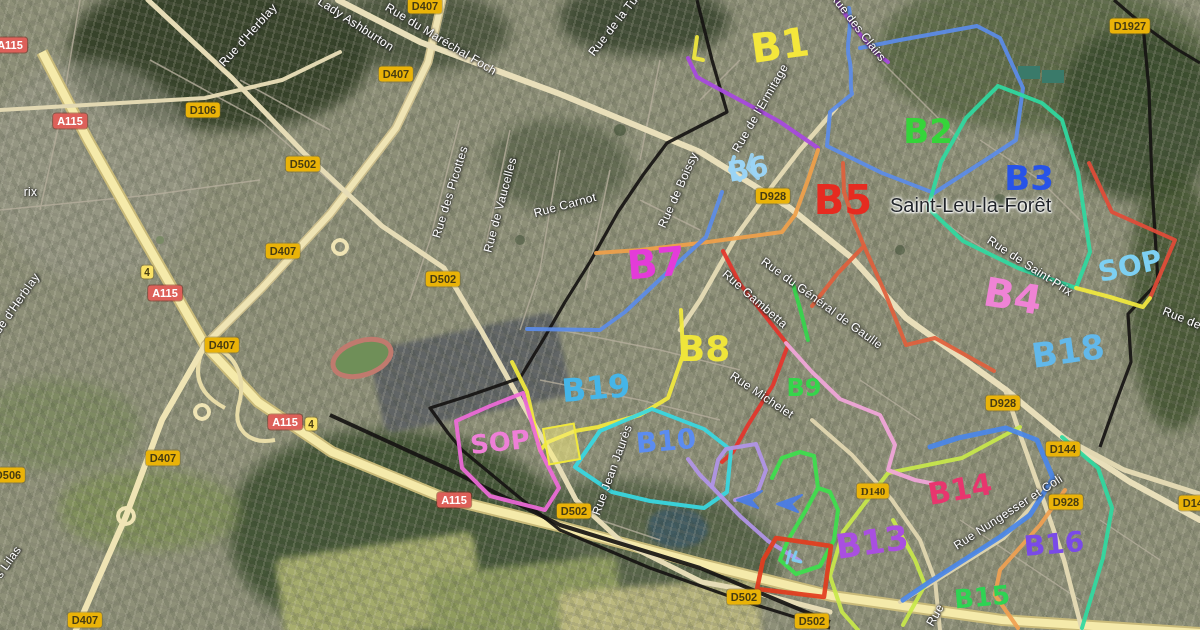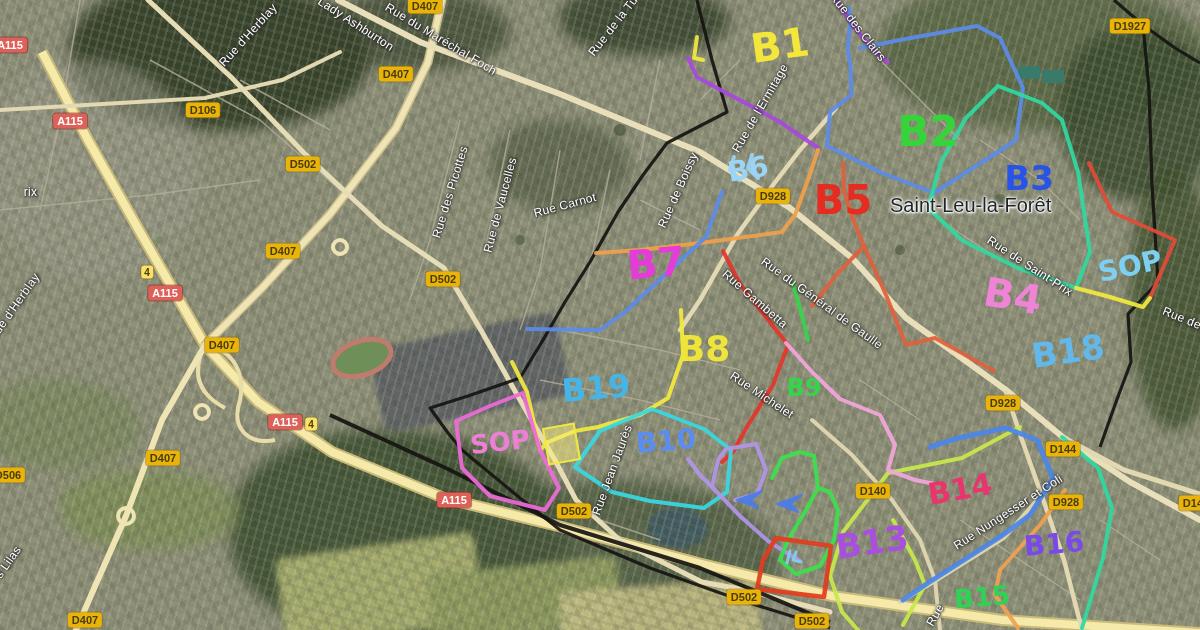--- a/index.html
+++ b/index.html
@@ -152,21 +152,21 @@
       <div class="street" style="left: 822px; top: 303px; transform: translate(-50%, -50%) rotate(36deg);">Rue du Général de Gaulle</div>
       <div class="street" style="left: 755px; top: 299px; transform: translate(-50%, -50%) rotate(41deg);">Rue Gambetta</div>
       <div class="street" style="left: 1030px; top: 266px; transform: translate(-50%, -50%) rotate(33deg);">Rue de Saint-Prix</div>
       <div class="street" style="left: 1182px; top: 318px; transform: translate(-50%, -50%) rotate(22deg);">Rue de</div>
       <div class="street" style="left: 762px; top: 395px; transform: translate(-50%, -50%) rotate(34deg);">Rue Michelet</div>
       <div class="street" style="left: 612px; top: 470px; transform: translate(-50%, -50%) rotate(-70deg);">Rue Jean Jaurès</div>
       <div class="street" style="left: 1008px; top: 512px; transform: translate(-50%, -50%) rotate(-33deg);">Rue Nungesser et Coli</div>
       <div class="street" style="left: 8px; top: 562px; transform: translate(-50%, -50%) rotate(-55deg);">s Lilas</div>
       <div class="street" style="left: 935px; top: 615px; transform: translate(-50%, -50%) rotate(-60deg);">Rue</div>
       <div class="hand" style="left: 780px; top: 45px; color: rgb(244, 231, 59); font-size: 40px; transform: translate(-50%, -50%) rotate(-8deg);">B1</div>
-      <div class="hand" style="left: 928px; top: 131px; color: rgb(53, 213, 58); font-size: 42px; transform: translate(-50%, -50%) rotate(0deg);">B2</div>
+      <div class="hand" style="left: 928px; top: 131px; color: rgb(53, 213, 58); font-size: 34px; transform: translate(-50%, -50%) rotate(0deg);">B2</div>
       <div class="hand" style="left: 1029px; top: 178px; color: rgb(39, 83, 232); font-size: 34px; transform: translate(-50%, -50%) rotate(0deg);">B3</div>
       <div class="hand" style="left: 1013px; top: 296px; color: rgb(239, 131, 213); font-size: 40px; transform: translate(-50%, -50%) rotate(10deg);">B4</div>
       <div class="hand" style="left: 843px; top: 200px; color: rgb(230, 43, 32); font-size: 40px; transform: translate(-50%, -50%) rotate(0deg);">B5</div>
       <div class="hand" style="left: 748px; top: 169px; color: rgb(155, 212, 245); font-size: 28px; transform: translate(-50%, -50%) rotate(-10deg);">B6</div>
       <div class="hand" style="left: 656px; top: 263px; color: rgb(228, 59, 217); font-size: 40px; transform: translate(-50%, -50%) rotate(-5deg);">B7</div>
       <div class="hand" style="left: 704px; top: 348px; color: rgb(239, 229, 58); font-size: 36px; transform: translate(-50%, -50%) rotate(0deg);">B8</div>
       <div class="hand" style="left: 804px; top: 388px; color: rgb(53, 213, 75); font-size: 24px; transform: translate(-50%, -50%) rotate(0deg);">B9</div>
       <div class="hand" style="left: 666px; top: 441px; color: rgb(91, 140, 240); font-size: 28px; transform: translate(-50%, -50%) rotate(-5deg);">B10</div>
       <div class="hand" style="left: 872px; top: 542px; color: rgb(169, 79, 224); font-size: 34px; transform: translate(-50%, -50%) rotate(-8deg);">B13</div>
       <div class="hand" style="left: 960px; top: 489px; color: rgb(232, 53, 110); font-size: 30px; transform: translate(-50%, -50%) rotate(-10deg);">B14</div>
@@ -186,21 +186,21 @@
       <div class="badge d" style="left: 773px; top: 184px;">D928</div>
       <div class="badge d" style="left: 283px; top: 239px;">D407</div>
       <div class="badge d" style="left: 443px; top: 267px;">D502</div>
       <div class="badge sq" style="left: 147px; top: 272px;">4</div>
       <div class="badge a" style="left: 165px; top: 293px;">A115</div>
       <div class="badge d" style="left: 222px; top: 333px;">D407</div>
       <div class="badge a" style="left: 285px; top: 422px;">A115</div>
       <div class="badge sq" style="left: 311px; top: 424px;">4</div>
       <div class="badge d" style="left: 163px; top: 446px;">D407</div>
       <div class="badge d" style="left: 8px; top: 463px;">D506</div>
-      <div class="badge d" style="left: 873px; top: 479px;">D140</div>
+      <div class="badge d" style="left: 873px; top: 479px; font-family: Liberation Serif, serif;">D140</div>
       <div class="badge a" style="left: 454px; top: 500px;">A115</div>
       <div class="badge d" style="left: 574px; top: 499px;">D502</div>
       <div class="badge d" style="left: 744px; top: 585px;">D502</div>
       <div class="badge d" style="left: 812px; top: 609px;">D502</div>
       <div class="badge d" style="left: 85px; top: 608px;">D407</div>
       <div class="badge d" style="left: 1003px; top: 391px;">D928</div>
       <div class="badge d" style="left: 1063px; top: 437px;">D144</div>
       <div class="badge d" style="left: 1066px; top: 490px;">D928</div>
       <div class="badge d" style="left: 1196px; top: 491px;">D144</div>
     </div>

